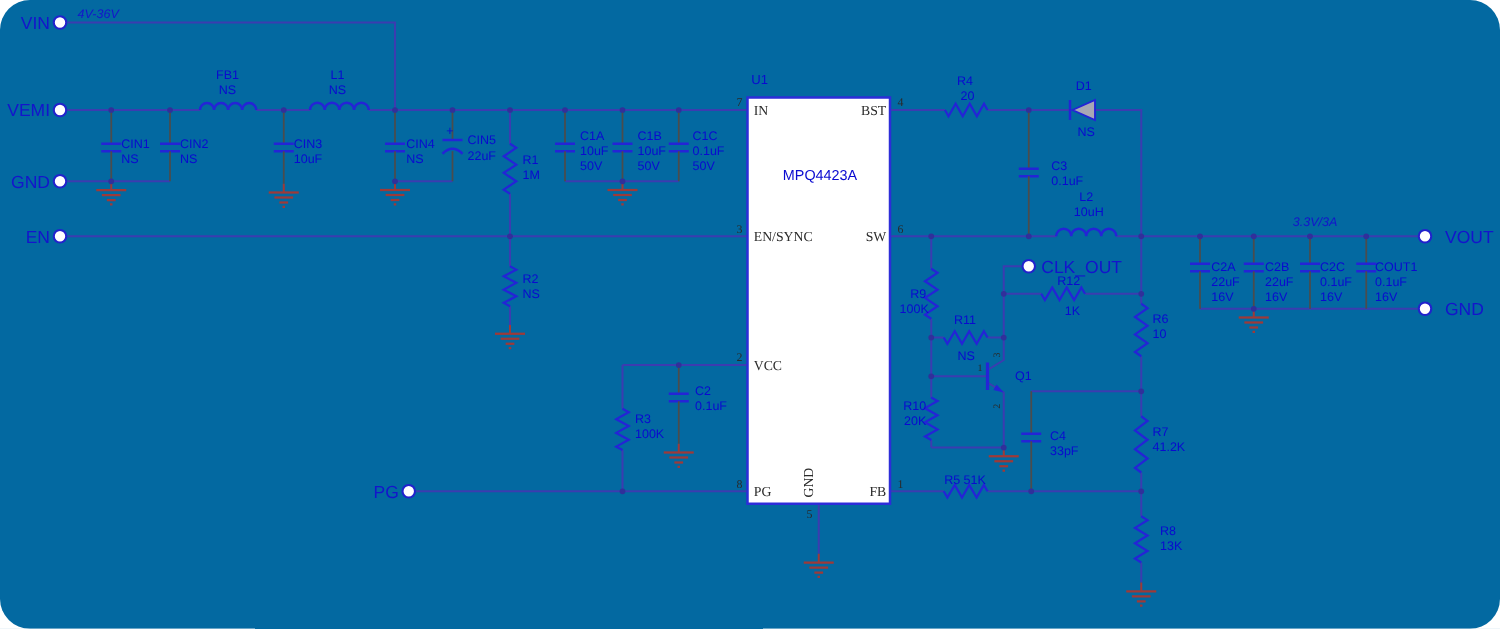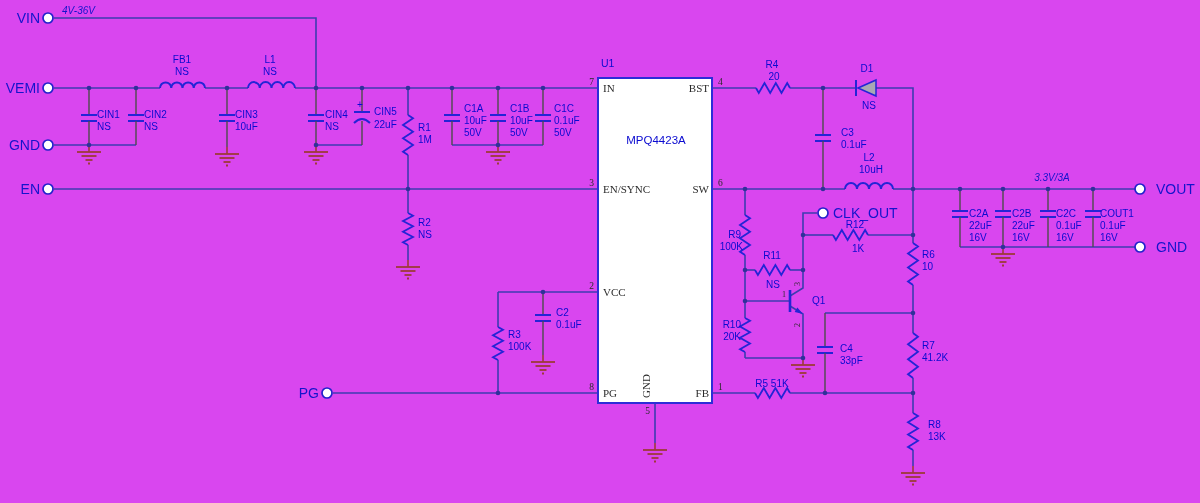--- a/index.html
+++ b/index.html
@@ -1,16 +1,16 @@
 <!DOCTYPE html>
 <html><head>
 <meta charset="utf-8">
 <style>
   html,body{margin:0;padding:0;background:#ffffff;}
-  #canvas-wrap{position:relative;width:1200px;height:503px;background:#d946ef;overflow:hidden;}
+  #canvas-wrap{position:relative;width:1200px;height:503px;background:#0369a1;overflow:hidden;border-radius:24px;}
   svg{display:block;}
   svg text{font-family:"Liberation Sans",sans-serif;}
   .pl{font-size:14px;fill:#1414cc;}              
   .nn{font-size:10px;font-style:italic;fill:#1414cc;} 
   .cl{font-size:10px;fill:#0a0ad0;}              
   .icn{font-size:11.5px;fill:#0a0ad0;}           
   .icd{font-size:10.5px;fill:#0a0ad0;}           
   .pn{font-size:11px;fill:#2a2a2a;font-family:"Liberation Serif",serif;}   
   .pnum{font-size:9.5px;fill:#2a2a2a;font-family:"Liberation Serif",serif;}
   .q{font-size:8px;fill:#2a2a2a;font-family:"Liberation Serif",serif;}     

